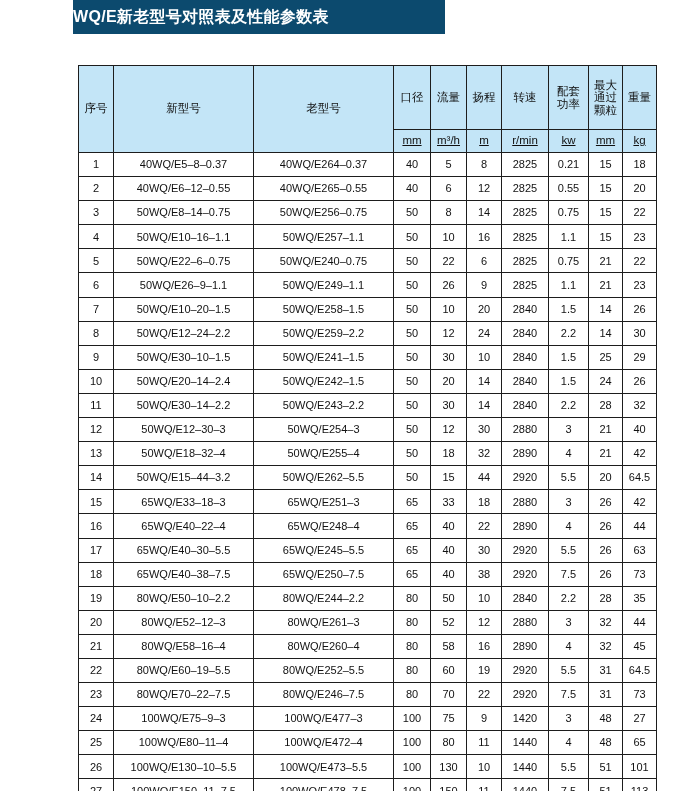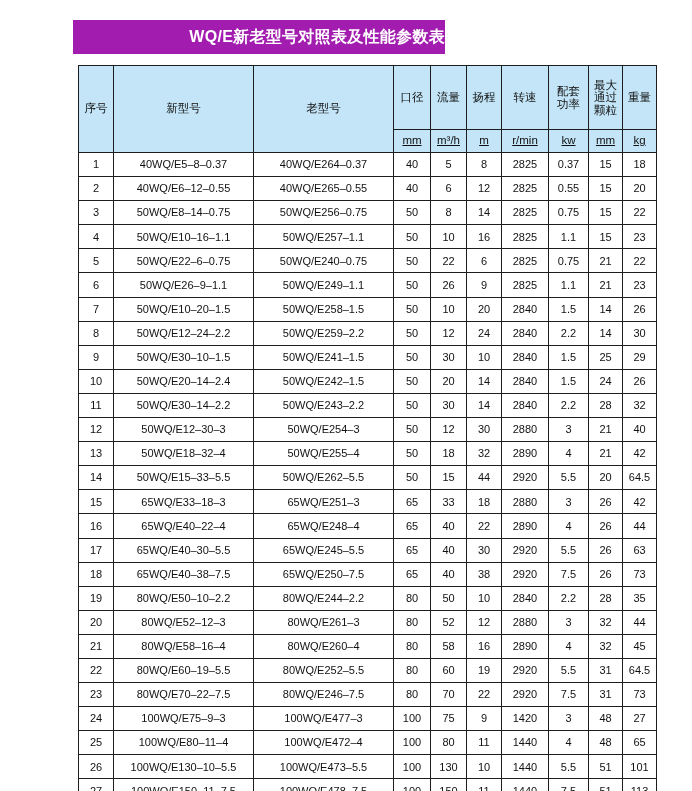--- a/index.html
+++ b/index.html
@@ -20,25 +20,24 @@
     width: 692px;
     height: 791px;
   }
   
   .banner {
     position: absolute;
     left: 73px;
     top: 0px;
     width: 372px;
     height: 34px;
-    background: #a21caf;
+    background: #0c4a6e;
     display: flex;
     align-items: center;
-    justify-content: flex-end;
-    margin-top: 20px;
+    justify-content: flex-start;
   }
   .banner-text {
     color: #ffffff;
     font-size: 16px;
     font-weight: bold;
     letter-spacing: 0.3px;
     line-height: 1;
     white-space: nowrap;
   }
   
@@ -138,21 +137,21 @@
       </thead>
       <tbody id="tbody">
           <tr>
             <td>1</td>
             <td>40WQ/E5–8–0.37</td>
             <td>40WQ/E264–0.37</td>
             <td>40</td>
             <td>5</td>
             <td>8</td>
             <td>2825</td>
-            <td>0.37</td>
+            <td>0.21</td>
             <td>15</td>
             <td>18</td>
           </tr>
           <tr>
             <td>2</td>
             <td>40WQ/E6–12–0.55</td>
             <td>40WQ/E265–0.55</td>
             <td>40</td>
             <td>6</td>
             <td>12</td>
@@ -288,21 +287,21 @@
             <td>50</td>
             <td>18</td>
             <td>32</td>
             <td>2890</td>
             <td>4</td>
             <td>21</td>
             <td>42</td>
           </tr>
           <tr>
             <td>14</td>
-            <td>50WQ/E15–33–5.5</td>
+            <td>50WQ/E15–44–3.2</td>
             <td>50WQ/E262–5.5</td>
             <td>50</td>
             <td>15</td>
             <td>44</td>
             <td>2920</td>
             <td>5.5</td>
             <td>20</td>
             <td>64.5</td>
           </tr>
           <tr>

